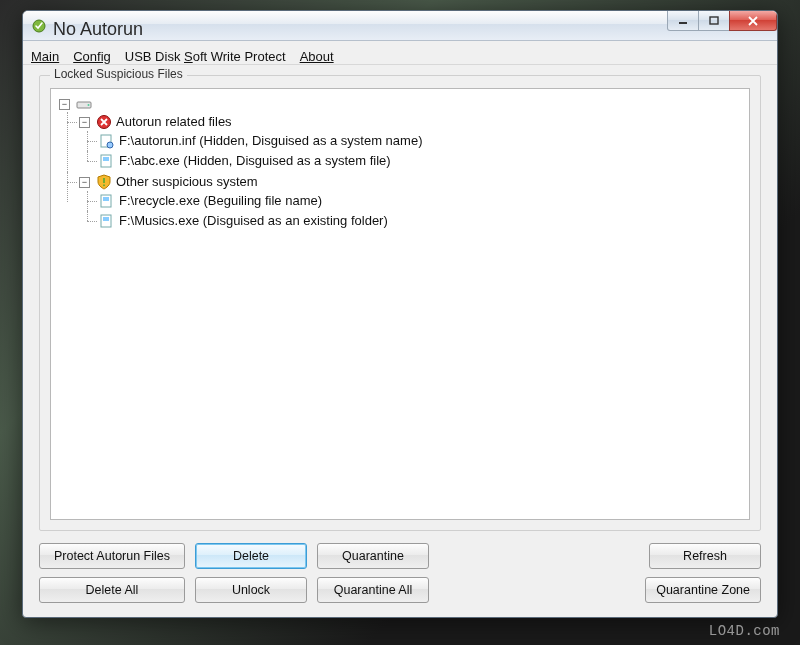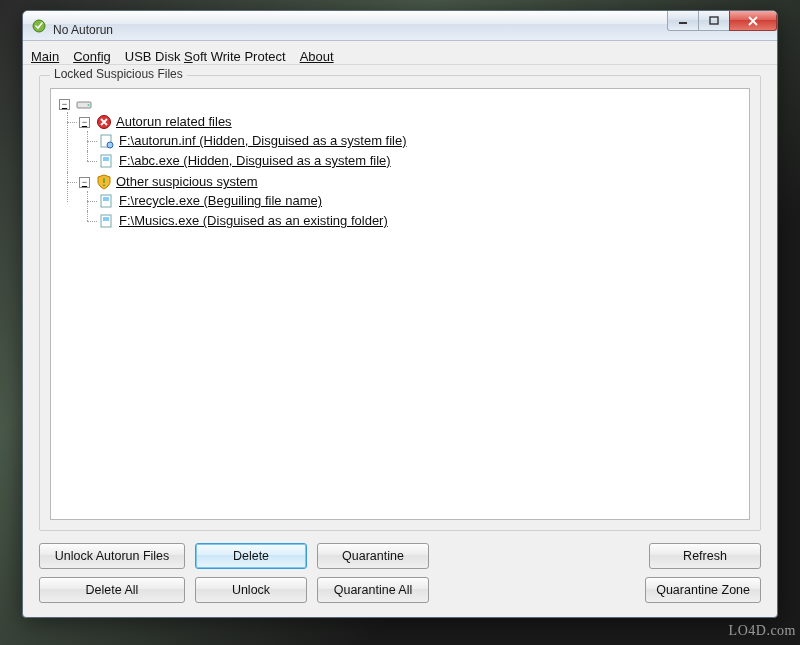--- a/index.html
+++ b/index.html
@@ -33,21 +33,21 @@
     border-bottom: 1px solid #b6c0cc;
     display: flex; align-items: center;
     padding-left: 8px;
     position: relative;
   }
   .titlebar .app-icon {
     width: 16px; height: 16px; margin-right: 6px;
     display: inline-flex; align-items: center; justify-content: center;
   }
   .titlebar .title {
-    color: #2a2a2a; font-size: 12px; margin-top: 8px;
+    color: #2a2a2a; font-size: 18px; margin-top: 8px;
   }
   .winbtns { position: absolute; right: 0; top: 0; display: flex; }
   .winbtn {
     width: 32px; height: 20px;
     border: 1px solid #9aa7b5; border-top: none;
     margin-left: -1px;
     background: linear-gradient(#f4f7fb, #dbe4ee 45%, #cdd9e6 46%, #e6edf5);
     display: flex; align-items: center; justify-content: center;
     font-size: 10px; color: #3a3a3a;
   }
@@ -82,21 +82,20 @@
     padding: 10px 16px 14px 16px;
     display: flex; flex-direction: column;
   }
   .groupbox {
     flex: 1;
     border: 1px solid #cfcfcf;
     border-radius: 2px;
     position: relative;
     padding: 12px 10px 10px 10px;
     display: flex;
-    text-decoration: underline;
   }
   .groupbox-label {
     position: absolute; top: -9px; left: 10px;
     background: #f0f0f0;
     padding: 0 4px;
     font-size: 12px; color: #333;
   }
   .treewrap {
     flex: 1;
     background: #fff;
@@ -149,23 +148,23 @@
     display: inline-flex; align-items: center; justify-content: center;
     cursor: default;
   }
   .btn.default {
     border-color: #3c9cd6;
     box-shadow: 0 0 0 1px #7cc7ef inset;
     background: linear-gradient(#f6fbff, #def0fb 45%, #cce7f8 46%, #e9f5fd);
   }
   .btn.wide { min-width: 146px; }
   .watermark {
-    position: absolute; right: 4px; bottom: 6px;
+    position: absolute; right: 20px; bottom: 6px;
     color: rgba(255,255,255,0.55); font-size: 14px; letter-spacing: 0.5px;
-    font-family: Liberation Serif, serif;
+    font-family: Liberation Mono, monospace;
   }
 </style>
 </head>
 <body>
 
 <div class="backdrop"></div>
 
 <div class="window">
 
   <div class="titlebar">
@@ -232,21 +231,21 @@
                   </span>
                   <ul>
                     <li>
                       <span class="node">
                         <span class="icon16">
                           <svg width="16" height="16" viewBox="0 0 16 16">
                               <rect x="2" y="2" width="10" height="12" fill="#fff" stroke="#7aa"></rect>
                               <circle cx="11" cy="12" r="3" fill="#9cf" stroke="#36a"></circle>
                             </svg>
                         </span>
-                        <span>F:\autorun.inf (Hidden, Disguised as a system file)</span>
+                        <span>F:\autorun.inf (Hidden, Disguised as a system name)</span>
                       </span>
                     </li>
                     <li>
                       <span class="node">
                         <span class="icon16">
                           <svg width="16" height="16" viewBox="0 0 16 16">
                               <rect x="2" y="2" width="10" height="12" fill="#fff" stroke="#7aa"></rect>
                               <rect x="4" y="4" width="6" height="4" fill="#8cf"></rect>
                             </svg>
                         </span>
@@ -294,21 +293,21 @@
                 </li>
               </ul>
             </li>
           </ul>
         </div>
       </div>
     </div>
 
     <div class="btnrows">
       <div class="btnrow">
-        <button class="btn wide">Unlock Autorun Files</button>
+        <button class="btn wide">Protect Autorun Files</button>
         <button class="btn default">Delete</button>
         <button class="btn">Quarantine</button>
         <span class="spacer"></span>
         <button class="btn">Refresh</button>
       </div>
       <div class="btnrow">
         <button class="btn wide">Delete All</button>
         <button class="btn">Unlock</button>
         <button class="btn">Quarantine All</button>
         <span class="spacer"></span>

